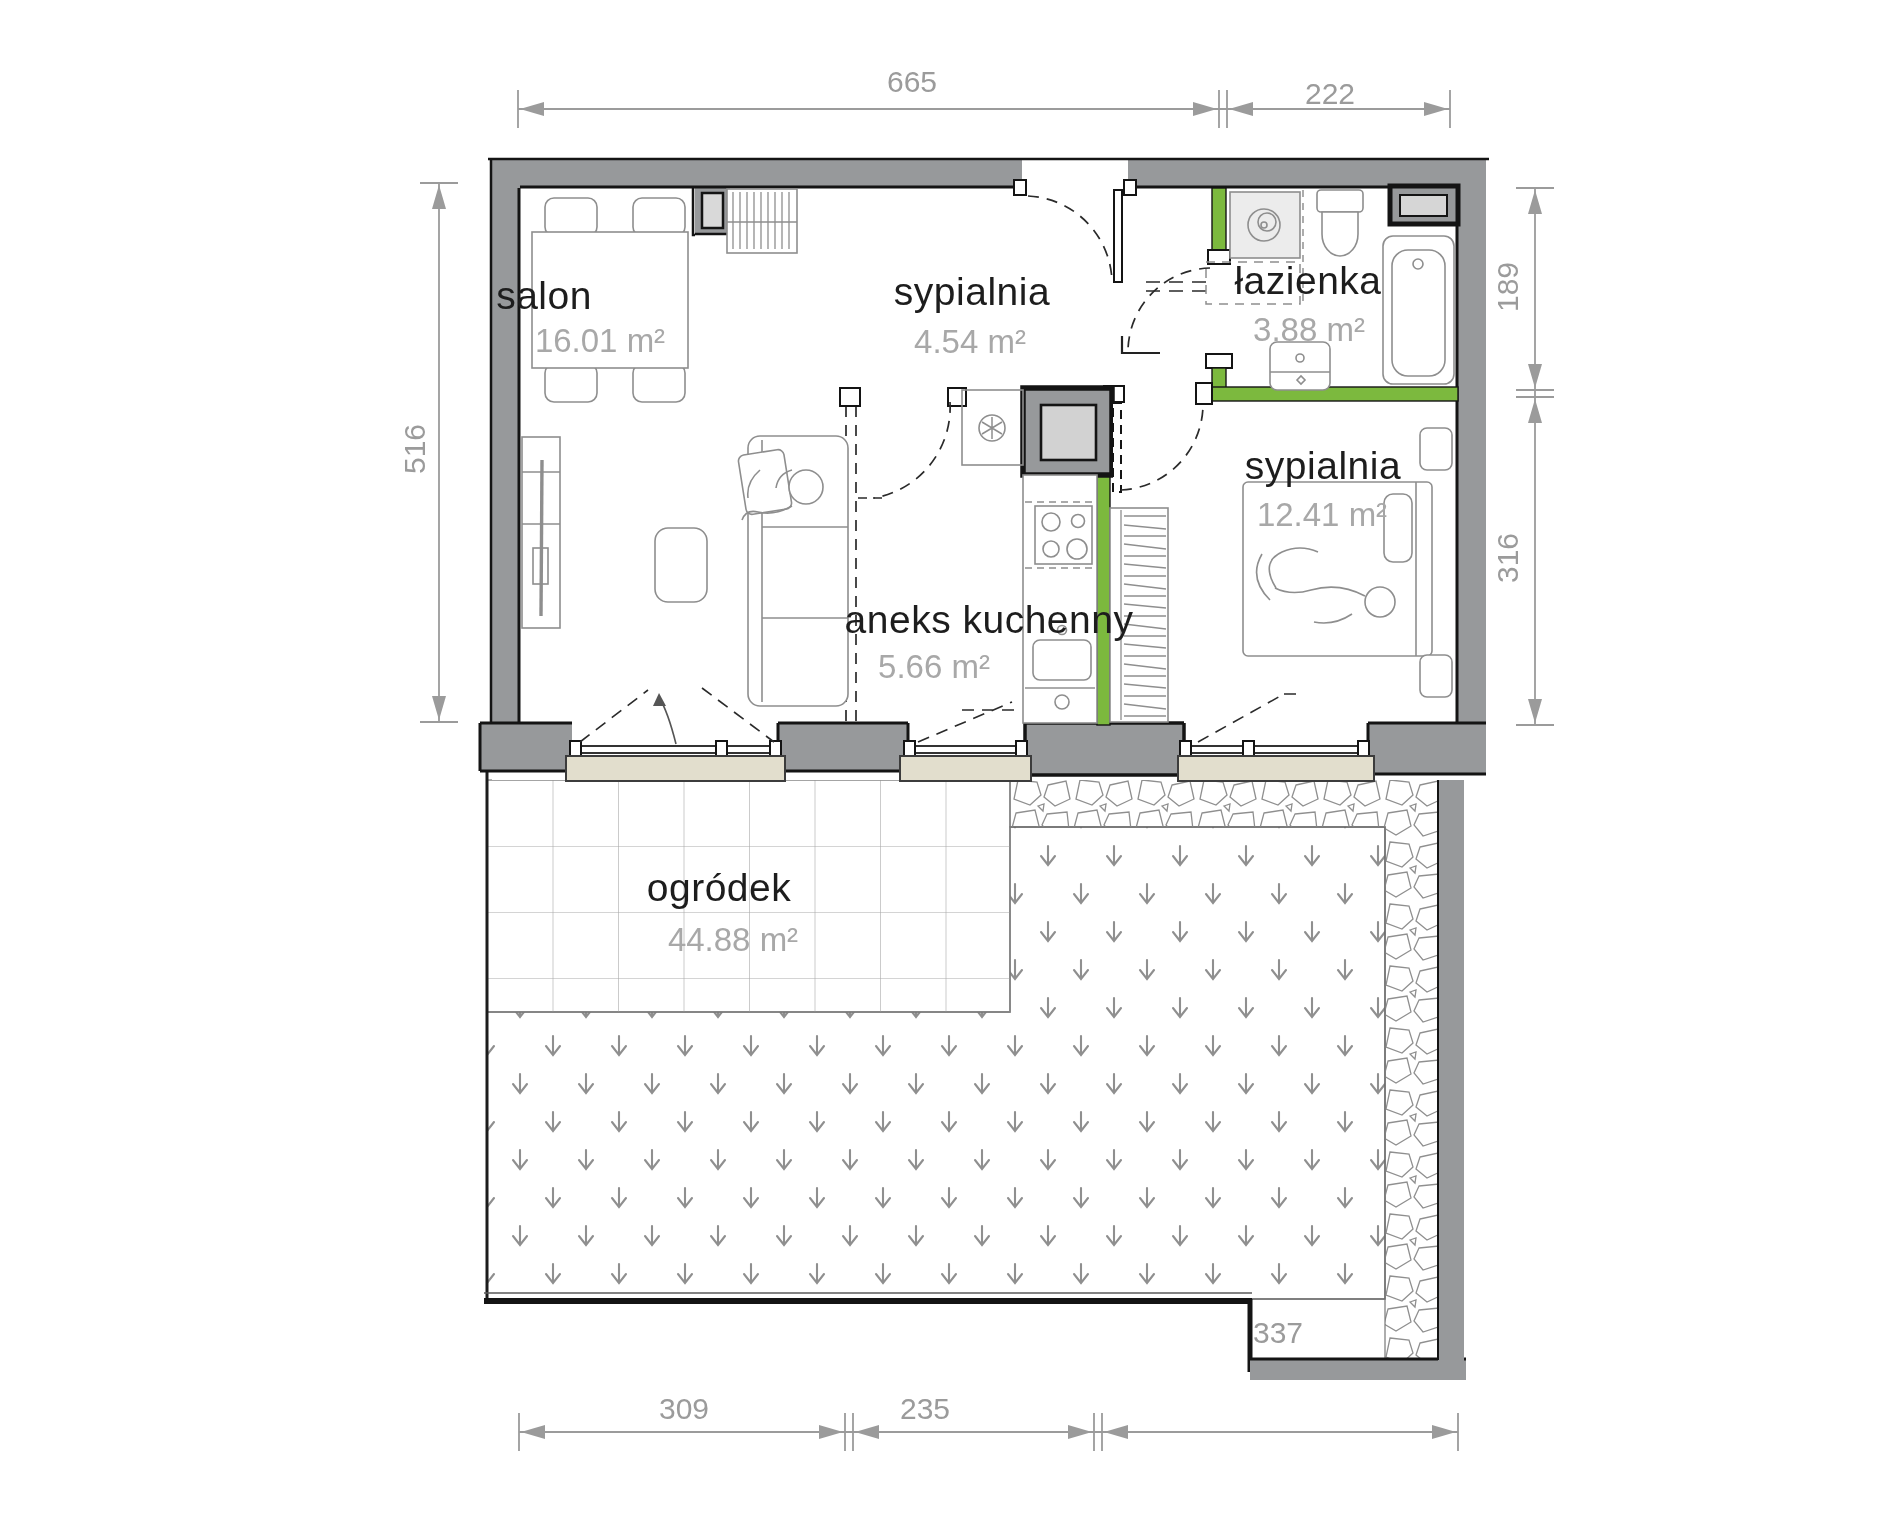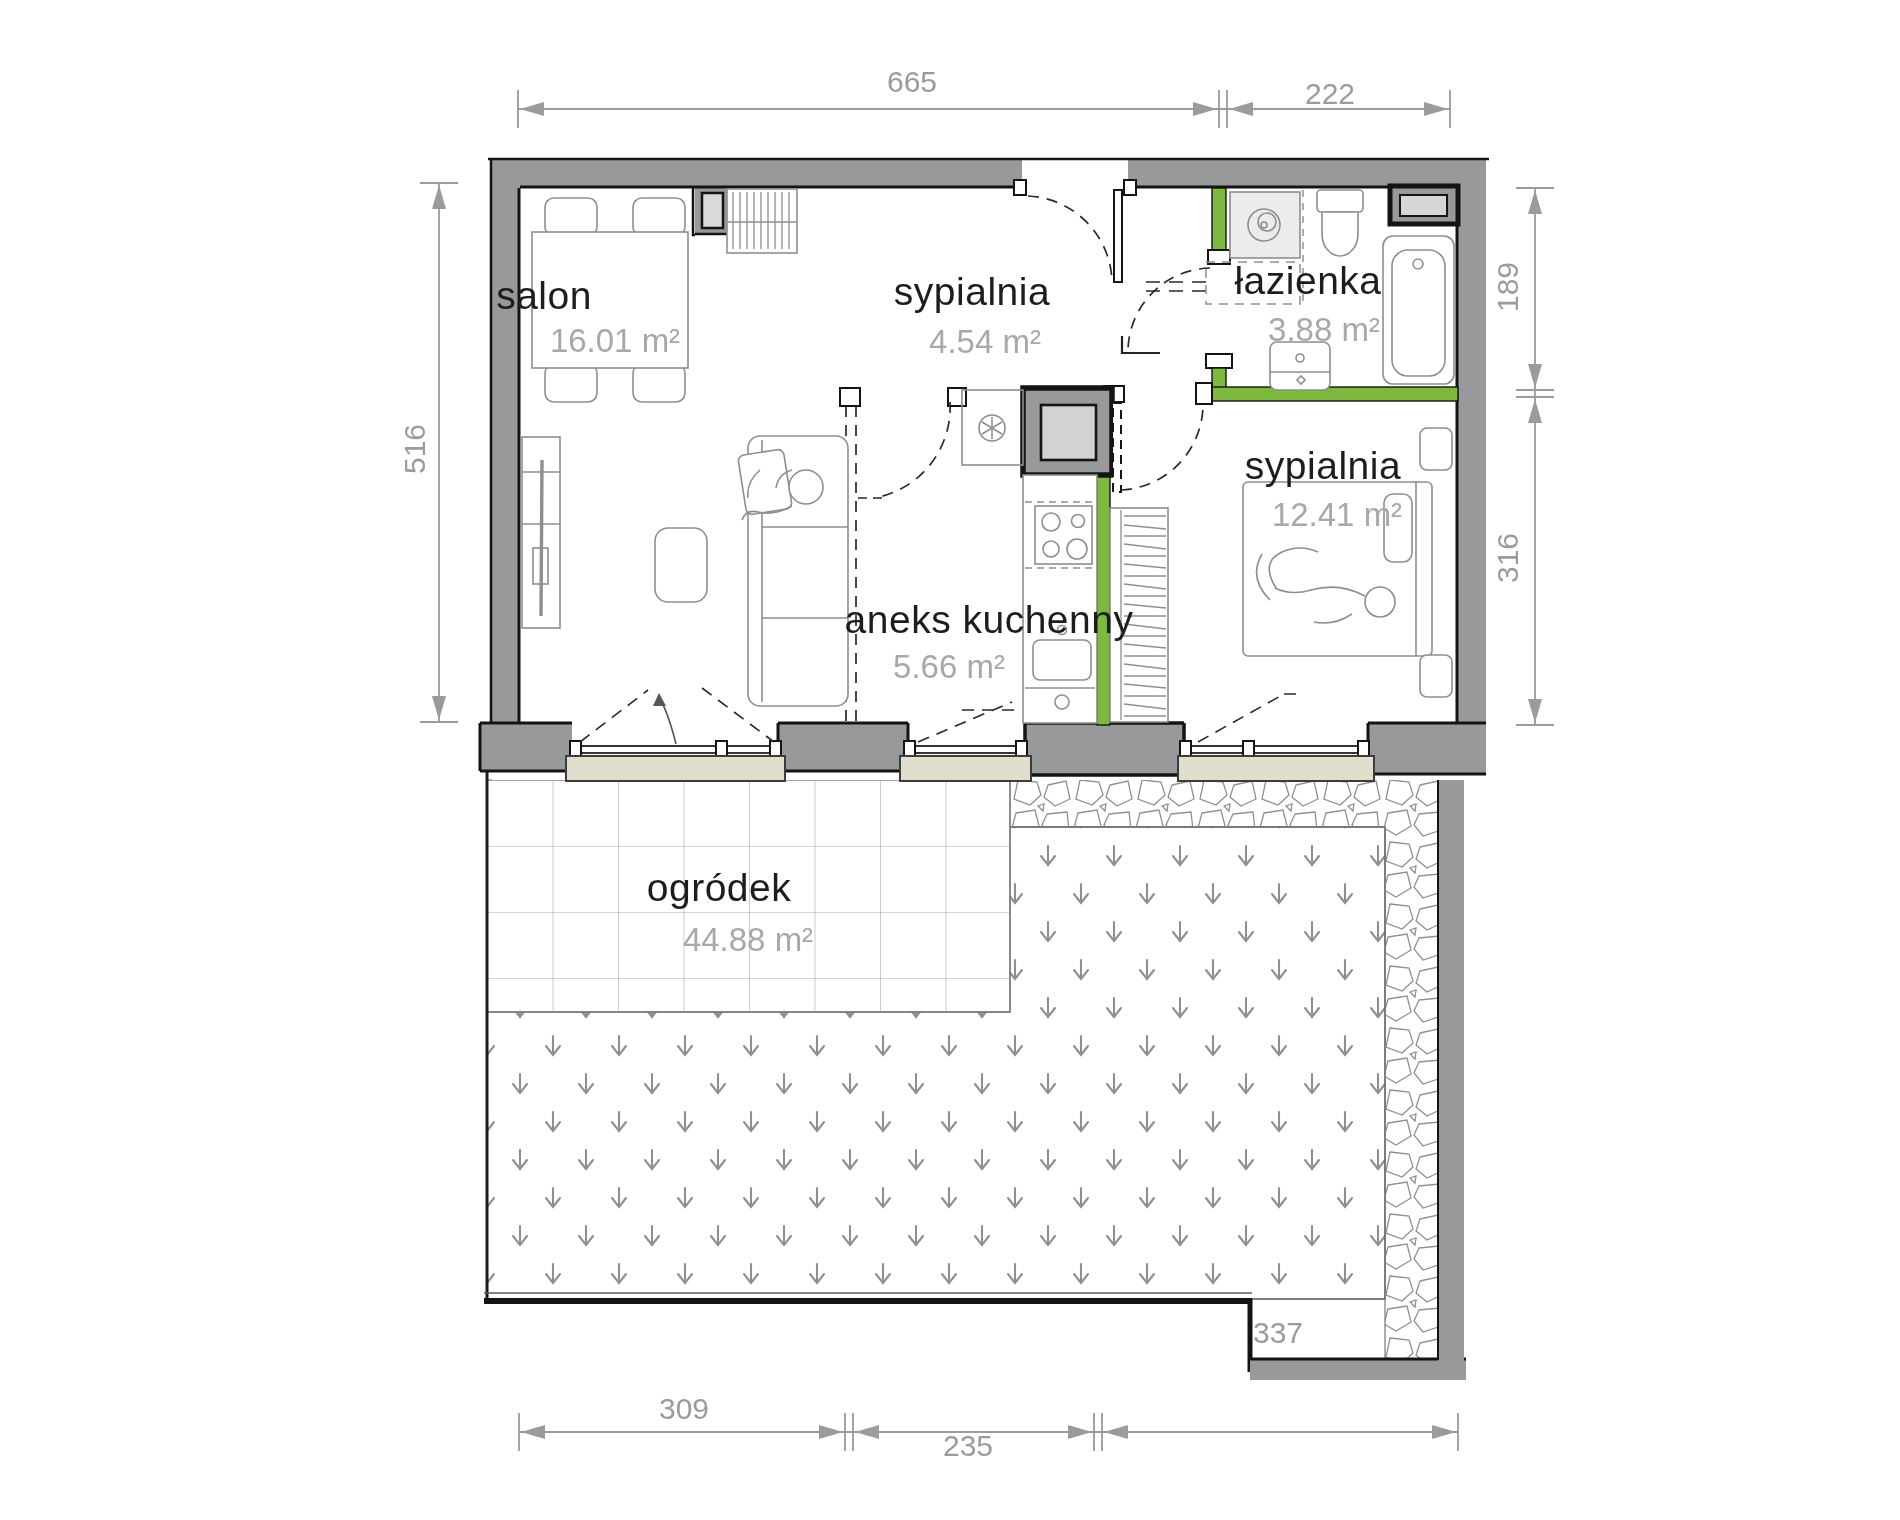--- a/index.html
+++ b/index.html
@@ -2,21 +2,21 @@
 <html><head>
 <meta charset="utf-8">
 <style>
   html,body{margin:0;padding:0;background:#ffffff;}
   .stage{position:relative;width:1900px;height:1520px;background:#fff;overflow:hidden;
          font-family:"Liberation Sans", sans-serif;}
   .stage svg{position:absolute;left:0;top:0;}
   .lbl{position:absolute;transform:translate(-50%,-50%);white-space:nowrap;
        font-family:"Liberation Sans", sans-serif;}
   .room-name{font-size:39px;color:#1d1d1d;letter-spacing:.5px;}
-  .room-area{font-size:33px;color:#a8a8a8;margin-left:15px;}
+  .room-area{font-size:33px;color:#a8a8a8;}
   .dim-lbl{font-size:30px;color:#9b9b9b;}
   .vert{transform:translate(-50%,-50%) rotate(-90deg);}
   
   .wall{fill:#97999b;stroke:none;}
   .blk{stroke:#141414;fill:none;}
   .furn{fill:none;stroke:#8e8e8e;stroke-width:1.6;}
   .furnw{fill:#ffffff;stroke:#8e8e8e;stroke-width:1.6;}
   .green{fill:#7cb93e;stroke:#141414;stroke-width:1.4;}
   .jamb{fill:#ffffff;stroke:#141414;stroke-width:2;}
   .dash{fill:none;stroke:#2a2a2a;stroke-width:1.7;stroke-dasharray:11 8;}
@@ -329,15 +329,15 @@
 
   <div class="lbl room-name" style="left:719px;top:888px;">ogródek</div>
   <div class="lbl room-area" style="left:733px;top:940px;">44.88 m²</div>
 
   <div class="lbl dim-lbl" style="left:912px;top:82px;">665</div>
   <div class="lbl dim-lbl" style="left:1330px;top:94px;">222</div>
   <div class="lbl dim-lbl vert" style="left:415px;top:449px;">516</div>
   <div class="lbl dim-lbl vert" style="left:1508px;top:287px;">189</div>
   <div class="lbl dim-lbl vert" style="left:1508px;top:558px;">316</div>
   <div class="lbl dim-lbl" style="left:684px;top:1409px;">309</div>
-  <div class="lbl dim-lbl" style="left:968px;top:1409px;margin-top:37px;">235</div>
+  <div class="lbl dim-lbl" style="left:925px;top:1409px;">235</div>
   <div class="lbl dim-lbl" style="left:1278px;top:1333px;">337</div>
 </div>
 
 </body></html>

